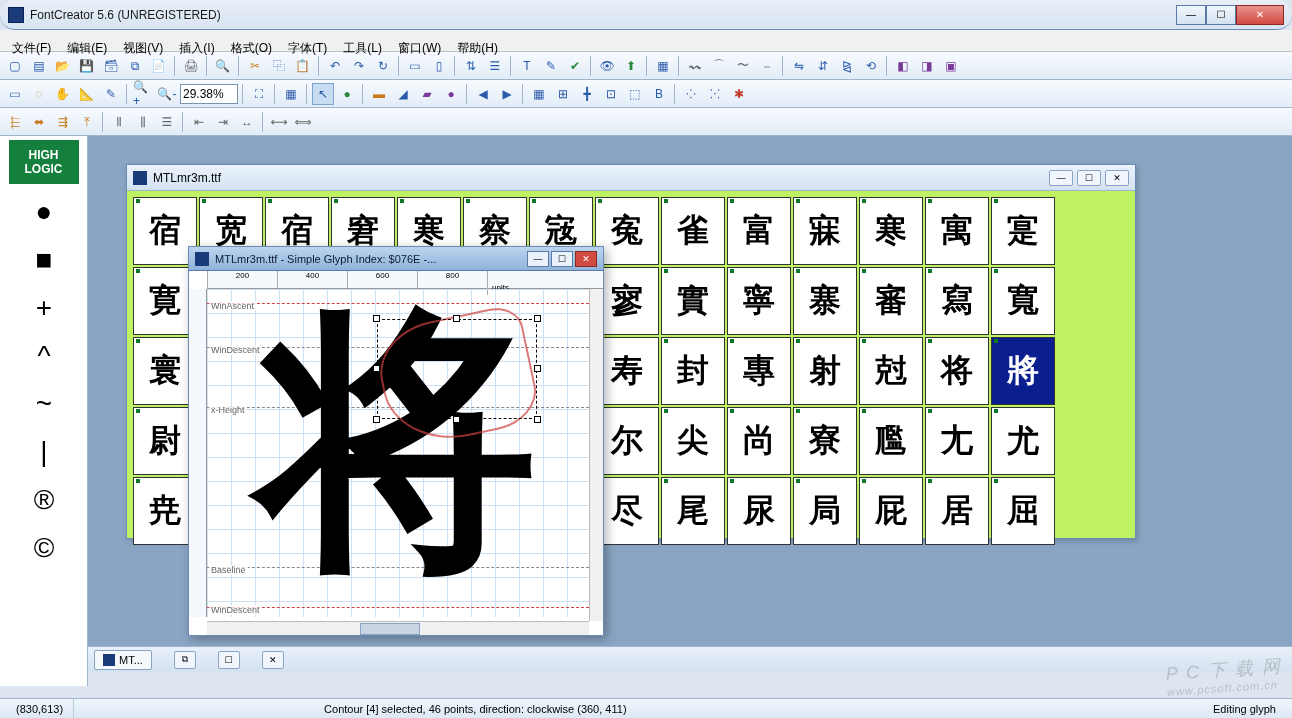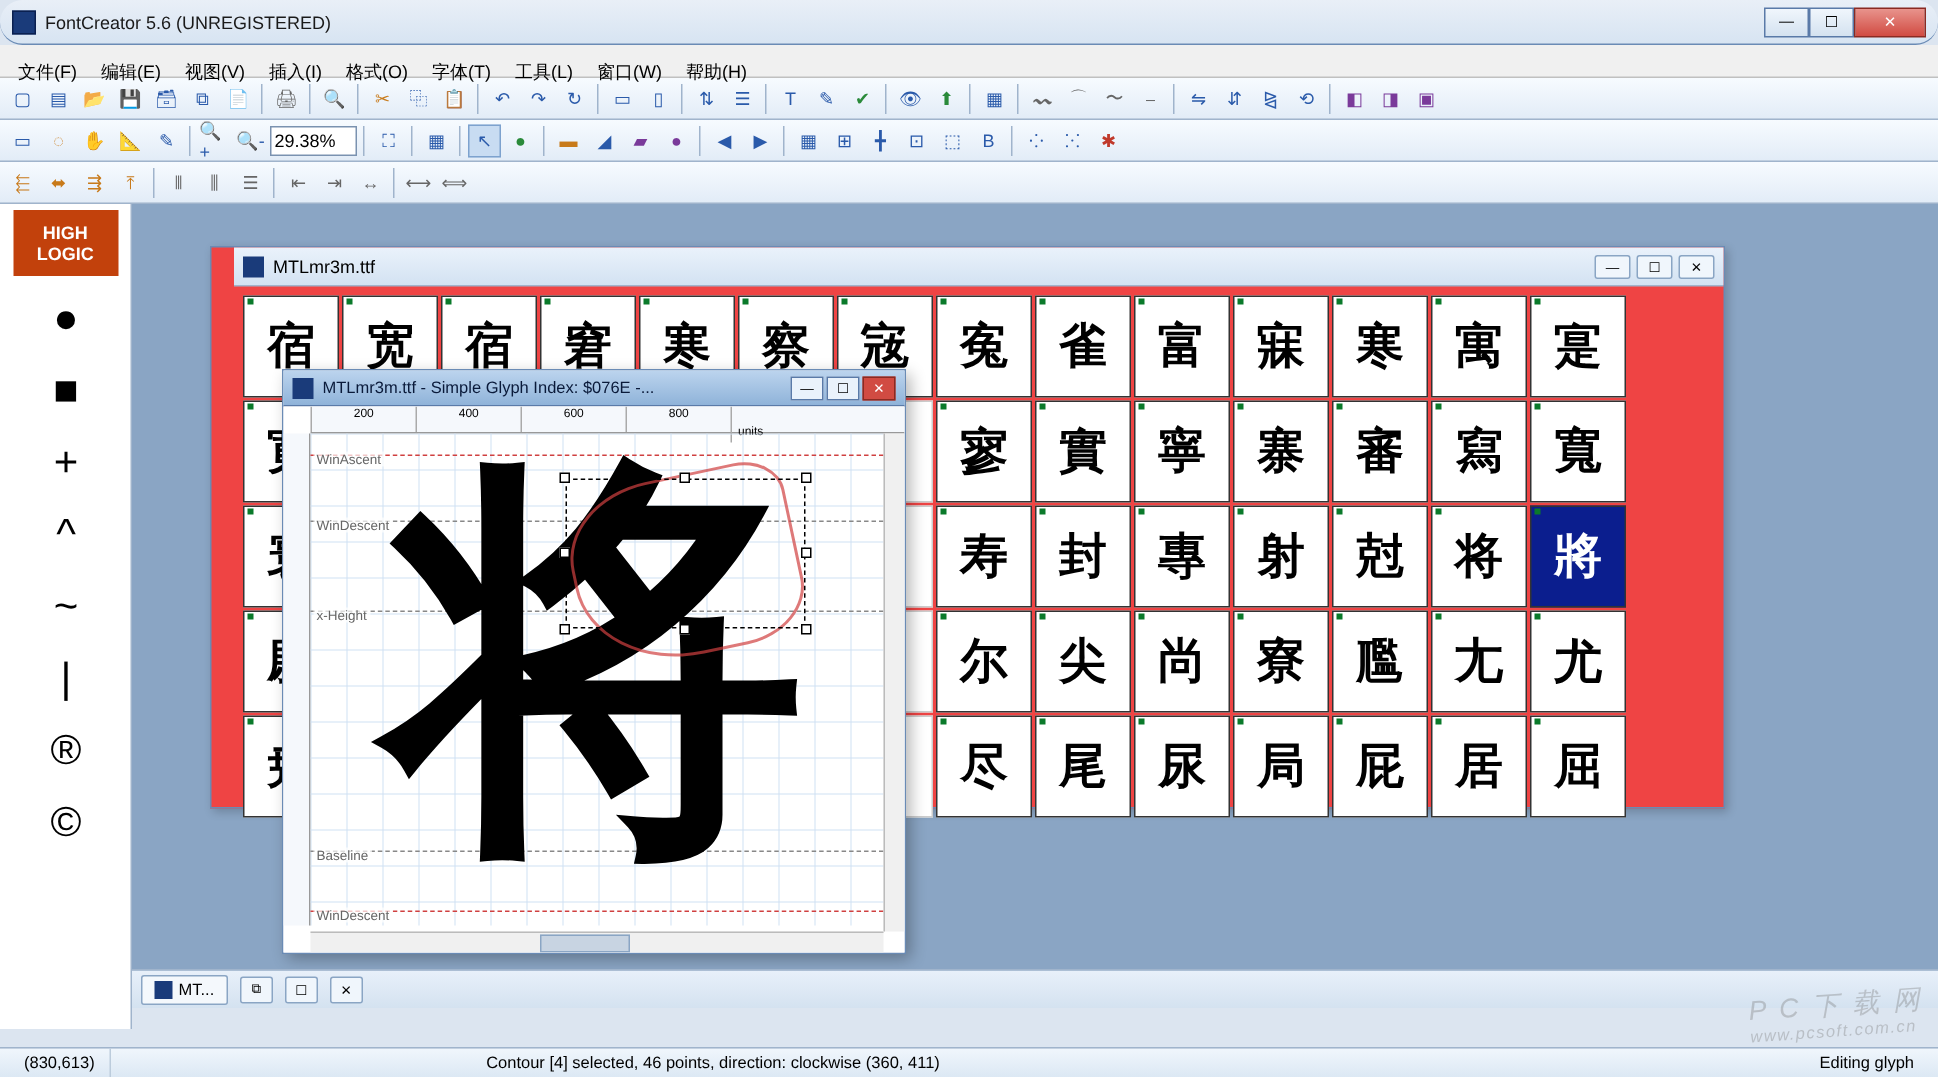--- a/index.html
+++ b/index.html
@@ -18,28 +18,28 @@
 .menu-item { padding: 2px 8px; font-size: 12px; cursor: pointer; margin-top: 16px; }
 
 
 .toolbar { height: 28px; background: linear-gradient(#f7fbff, #e2ecf7); border-bottom: 1px solid #a0b4cc; display: flex; align-items: center; padding: 0 4px; gap: 2px; }
 .tbtn { width: 22px; height: 22px; border: 1px solid transparent; display: flex; align-items: center; justify-content: center; cursor: pointer; font-size: 12px; color: #3a5a8a; }
 .tsep { width: 2px; height: 20px; border-left: 1px solid #a0b4cc; margin: 0 2px; }
 .zoom-input { width: 58px; height: 20px; font-size: 12px; border: 1px solid #7a92b0; background: #fff; padding: 0 2px; }
 
 
 .sidepalette { position: absolute; left: 0; top: 136px; width: 88px; height: 550px; background: #fff; border-right: 1px solid #a0b4cc; }
-.logo-box { width: 70px; height: 44px; background: #c2410c; color: #fff; font-weight: bold; font-size: 12px; display: flex; flex-direction: column; align-items: center; justify-content: center; margin: 4px auto; font-family: "Courier New", monospace; }
+.logo-box { width: 70px; height: 44px; background: #15803d; color: #fff; font-weight: bold; font-size: 12px; display: flex; flex-direction: column; align-items: center; justify-content: center; margin: 4px auto; font-family: "Courier New", monospace; }
 .palette-item { width: 88px; height: 48px; display: flex; align-items: center; justify-content: center; font-size: 28px; cursor: pointer; }
 
 
 .workspace { position: absolute; left: 88px; top: 136px; right: 0; bottom: 46px; background: #8aa5c4; }
 
 
-.fontwin { position: absolute; left: 52px; top: 28px; width: 1010px; height: 375px; background: #ef4444; border: 1px solid #6a8bb5; box-shadow: 2px 2px 6px rgba(0,0,0,0.2); padding-left: 15px; }
+.fontwin { position: absolute; left: 38px; top: 28px; width: 1010px; height: 375px; background: #bef264; border: 1px solid #6a8bb5; box-shadow: 2px 2px 6px rgba(0,0,0,0.2); }
 .fontwin-title { height: 26px; background: linear-gradient(#eaf2fb, #d3e2f2); display: flex; align-items: center; padding: 0 6px; border-bottom: 1px solid #a0b4cc; }
 .fontwin-title .wicon { width: 14px; height: 14px; background: #1a3b7a; margin-right: 6px; }
 .fontwin-title .wtext { font-size: 12px; flex: 1; }
 .fontwin-title .wbtns { display: flex; gap: 4px; }
 .fontwin-title .wbtn { width: 24px; height: 16px; border: 1px solid #8aa5c4; background: #f0f6fc; font-size: 9px; display: flex; align-items: center; justify-content: center; cursor: pointer; border-radius: 2px; }
 .glyph-grid { padding: 6px; display: grid; grid-template-columns: repeat(14, 64px); grid-auto-rows: 68px; gap: 2px; overflow: hidden; }
 .glyph-cell { border: 1px solid #333; background: #fff; position: relative; display: flex; align-items: center; justify-content: center; cursor: pointer; }
 .glyph-cell .corner { position: absolute; top: 1px; left: 2px; width: 4px; height: 4px; background: #0a7a2a; }
 .glyph-cell .glyph { font-size: 32px; font-family: "SimHei", "Microsoft YaHei", sans-serif; font-weight: bold; }
 .glyph-cell.selected { background: #0b1e8e; }
@@ -68,21 +68,21 @@
 .big-glyph { position: absolute; left: 50%; top: 46%; transform: translate(-50%, -50%); font-size: 280px; font-family: "SimHei","Microsoft YaHei",sans-serif; font-weight: 900; line-height: 1; color: #000; }
 .selected-contour { position: absolute; left: 170px; top: 30px; width: 160px; height: 100px; }
 .sel-handle { position: absolute; width: 7px; height: 7px; background: #fff; border: 1px solid #000; }
 .sel-box { position: absolute; border: 1px dashed #000; left: 0; top: 0; right: 0; bottom: 0; }
 .red-outline { position: absolute; left: 175px; top: 28px; width: 150px; height: 120px; border: 2px solid #d04040; border-radius: 40% 20% 30% 50%; transform: rotate(-12deg); opacity: 0.7; pointer-events: none; }
 .scroll-h { position: absolute; left: 18px; right: 14px; bottom: 0; height: 14px; background: #f0f0f0; border-top: 1px solid #bbb; }
 .scroll-h-thumb { position: absolute; left: 40%; width: 60px; height: 12px; top: 1px; background: #c8d4e2; border: 1px solid #8aa5c4; }
 .scroll-v { position: absolute; top: 18px; right: 0; bottom: 14px; width: 14px; background: #f0f0f0; border-left: 1px solid #bbb; }
 
 
-.ws-taskbar { position: absolute; left: 0; bottom: 0; right: 0; height: 26px; background: linear-gradient(#e8f0fa, #d4e2f0); border-top: 1px solid #a0b4cc; display: flex; align-items: center; padding: 0 6px; gap: 8px; }
+.ws-taskbar { position: absolute; left: 0; bottom: 0; right: 0; height: 26px; background: linear-gradient(#e8f0fa, #d4e2f0); border-top: 1px solid #a0b4cc; display: flex; align-items: center; padding: 0 6px; gap: 22px; }
 .ws-tab { height: 20px; padding: 0 8px; background: #f4f8fc; border: 1px solid #8aa5c4; border-radius: 2px; font-size: 11px; display: flex; align-items: center; gap: 4px; cursor: pointer; }
 .ws-btn { width: 22px; height: 18px; border: 1px solid #8aa5c4; background: #f0f6fc; font-size: 9px; display: flex; align-items: center; justify-content: center; cursor: pointer; border-radius: 2px; }
 
 
 .statusbar { position: absolute; left: 0; right: 0; bottom: 0; height: 20px; background: linear-gradient(#f0f6fc, #dce8f4); border-top: 1px solid #a0b4cc; display: flex; align-items: center; font-size: 11px; padding: 0 6px; }
 .statusbar .cell { padding: 0 10px; border-right: 1px solid #bcccdc; height: 100%; display: flex; align-items: center; }
 .statusbar .cell.grow { flex: 1; border-right: none; }
 .statusbar .cell.right { border-right: none; }
 
 .watermark { position: absolute; right: 10px; bottom: 24px; font-size: 18px; color: rgba(120,120,120,0.35); font-style: italic; transform: rotate(-4deg); pointer-events: none; letter-spacing: 2px; }

